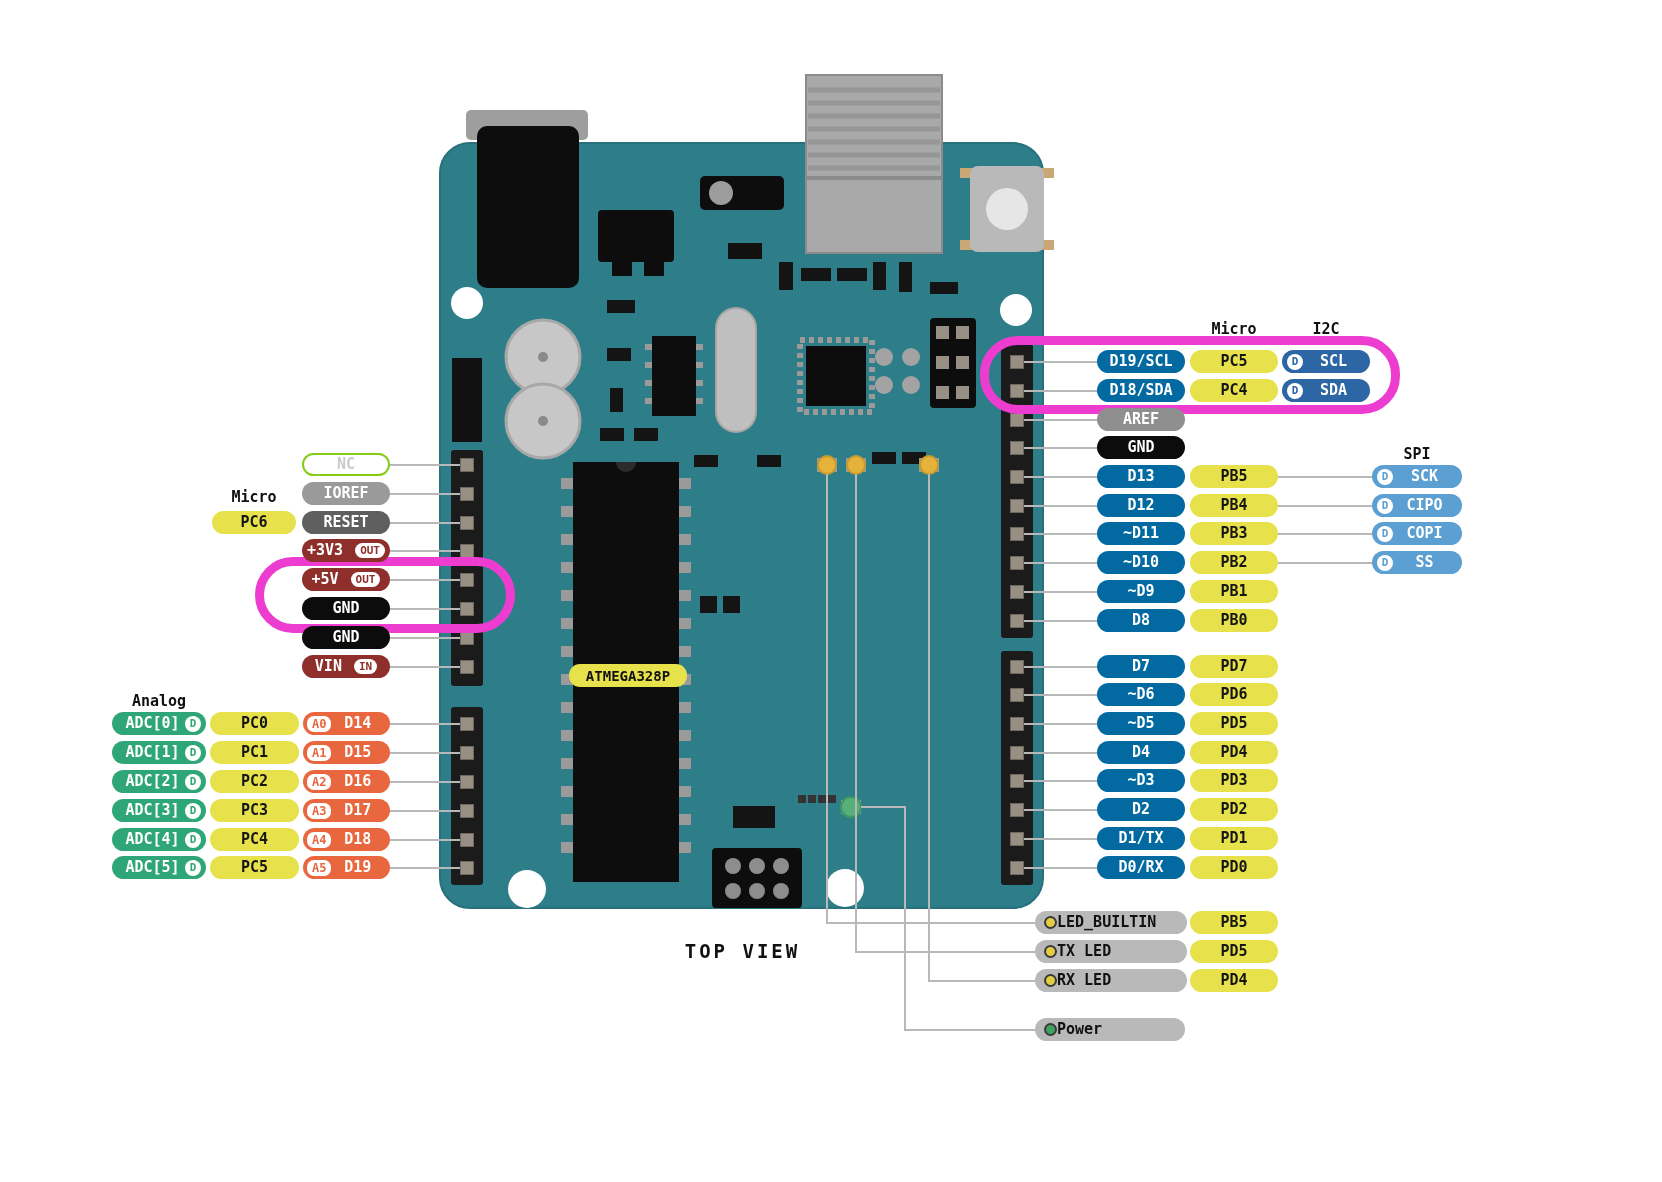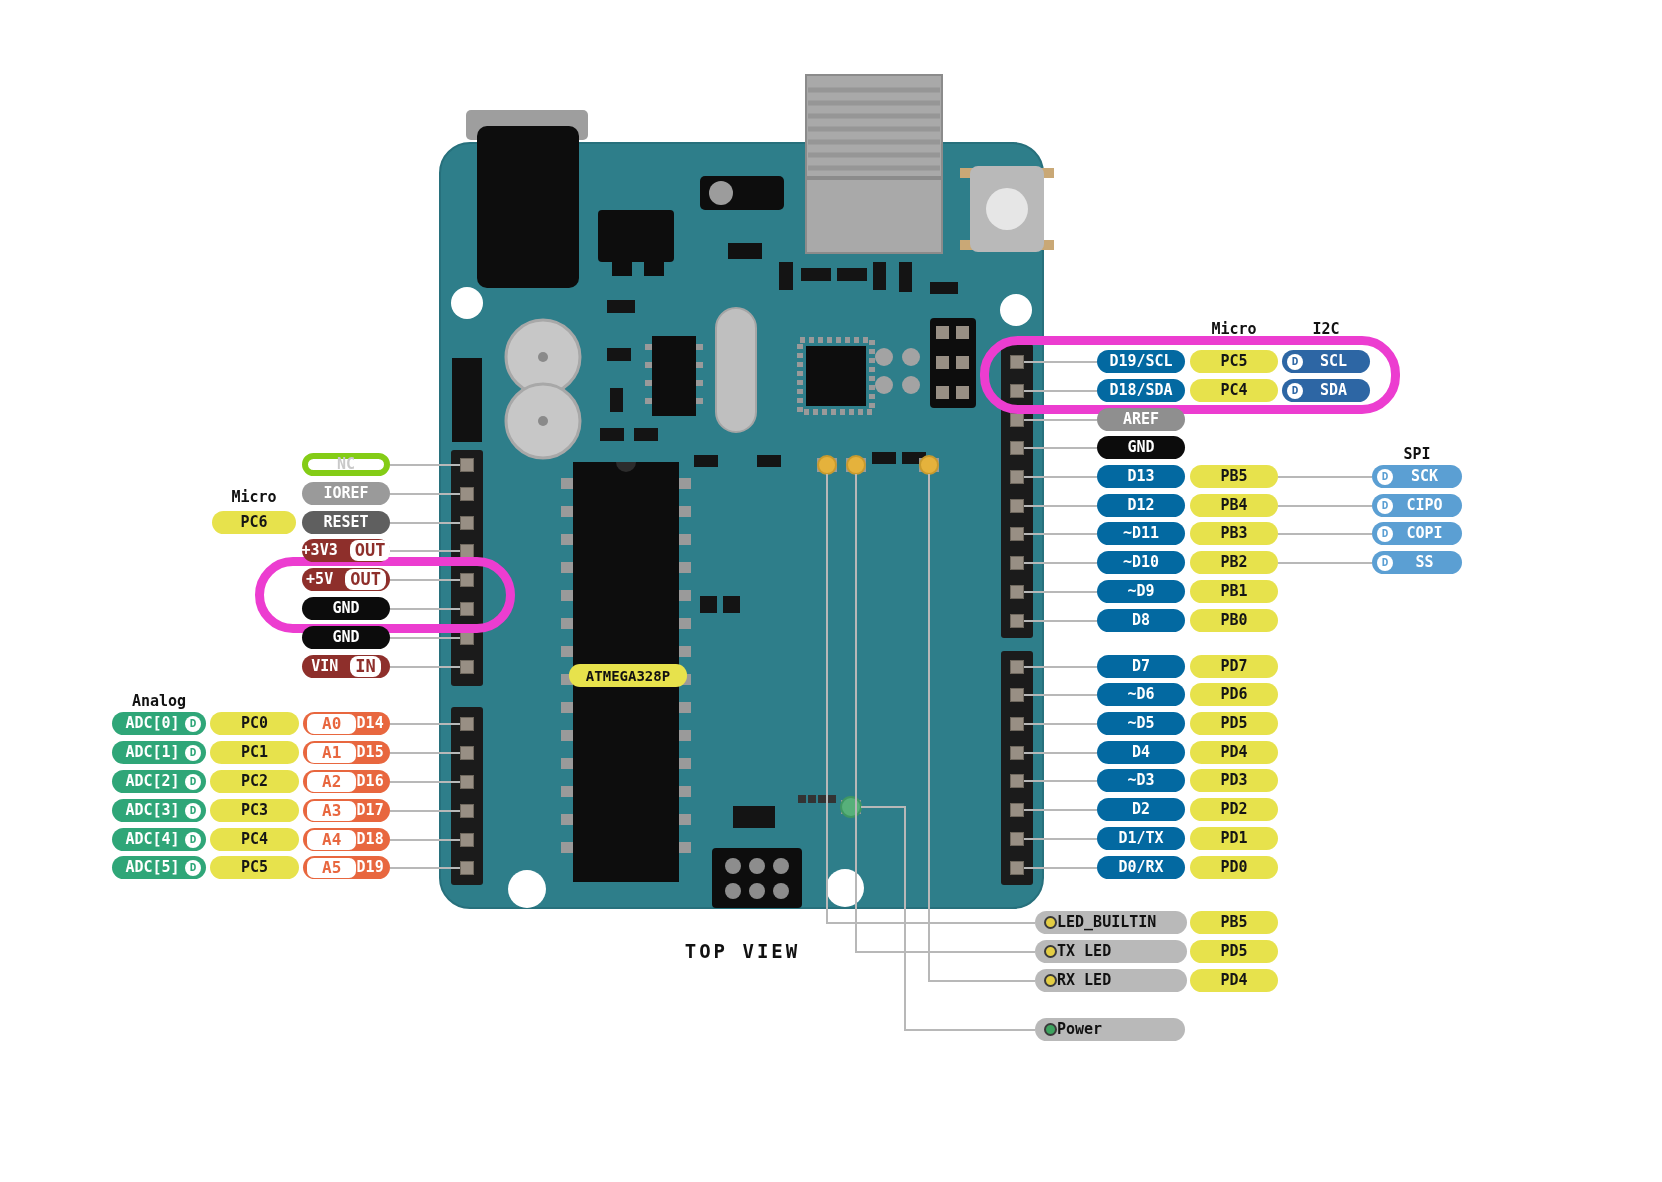--- a/index.html
+++ b/index.html
@@ -8,35 +8,35 @@
   .canvas { position:relative; width:1662px; height:1182px; background:#ffffff; overflow:hidden; }
   .layer { position:absolute; left:0; top:0; }
   .pill { position:absolute; height:23px; border-radius:12px; display:flex; align-items:center; justify-content:center;
           font-weight:bold; font-size:15px; line-height:1; white-space:nowrap; }
   .orange { background:#0369a1; color:#fff; }
   .yellow { background:#e7e24c; color:#151515; }
   .gray1 { background:#9a9a9a; color:#fff; }
   .gray2 { background:#5f5f5f; color:#fff; }
   .gray3 { background:#8f8f8f; color:#fff; }
   .blackpill { background:#0c0c0c; color:#fff; }
-  .ncpill { background:#fff; border:6px solid #84cc16; color:#c9c9c9; }
+  .ncpill { background:#fff; border:2px solid #84cc16; color:#c9c9c9; }
   .powerpill { background:#8e2f2b; color:#fff; gap:12px; }
-  .badge { background:#fff; color:#8e2f2b; border-radius:8px; font-size:17px; font-weight:bold; padding:2px 5px; }
+  .badge { background:#fff; color:#8e2f2b; border-radius:8px; font-size:11px; font-weight:bold; padding:2px 5px; }
   .green { background:#2fa678; color:#fff; justify-content:space-between; padding:0 5px 0 8px; }
   .glabel { flex:1; text-align:center; }
   .dcirc { width:16px; height:16px; border-radius:50%; background:#fff; display:flex; align-items:center; justify-content:center;
            font-size:11px; font-weight:bold; flex:0 0 16px; }
   .dgreen { color:#2fa678; }
   .iblue { background:#2d66a4; color:#fff; justify-content:flex-start; padding:0 6px 0 5px; }
   .dblue { color:#2d66a4; }
   .sblue { background:#5b9fd3; color:#fff; justify-content:flex-start; padding:0 6px 0 5px; }
   .dsblue { color:#5b9fd3; }
   .bustext { flex:1; text-align:center; }
   .adpill { background:#e8673f; color:#fff; justify-content:flex-start; padding:0 6px 0 4px; }
-  .abadge { background:#fff; color:#e8673f; border-radius:7px; font-size:16px; font-weight:bold; padding:2px 15px; flex:0 0 auto; }
+  .abadge { background:#fff; color:#e8673f; border-radius:7px; font-size:12px; font-weight:bold; padding:2px 5px; flex:0 0 auto; }
   .adtext { flex:1; text-align:center; }
   .ledpill { background:#b9b9b9; color:#111; justify-content:flex-start; padding:0 8px 0 9px; }
   .ledtext { flex:1; }
   .ledicon { width:13px; height:13px; border-radius:50%; border:2px solid #3a3a3a; flex:0 0 13px; }
   .ylicon { background:#e3cd44; }
   .gricon { background:#3da35f; }
   .hdr { position:absolute; font-weight:bold; font-size:15px; color:#111; text-align:center; }
   .hl { position:absolute; border:9px solid #ec3dd0; border-radius:38px; pointer-events:none; }
   .chiplabel { position:absolute; background:#e7e24c; color:#111; border-radius:11px; font-weight:bold; font-size:14px;
                display:flex; align-items:center; justify-content:center; }

